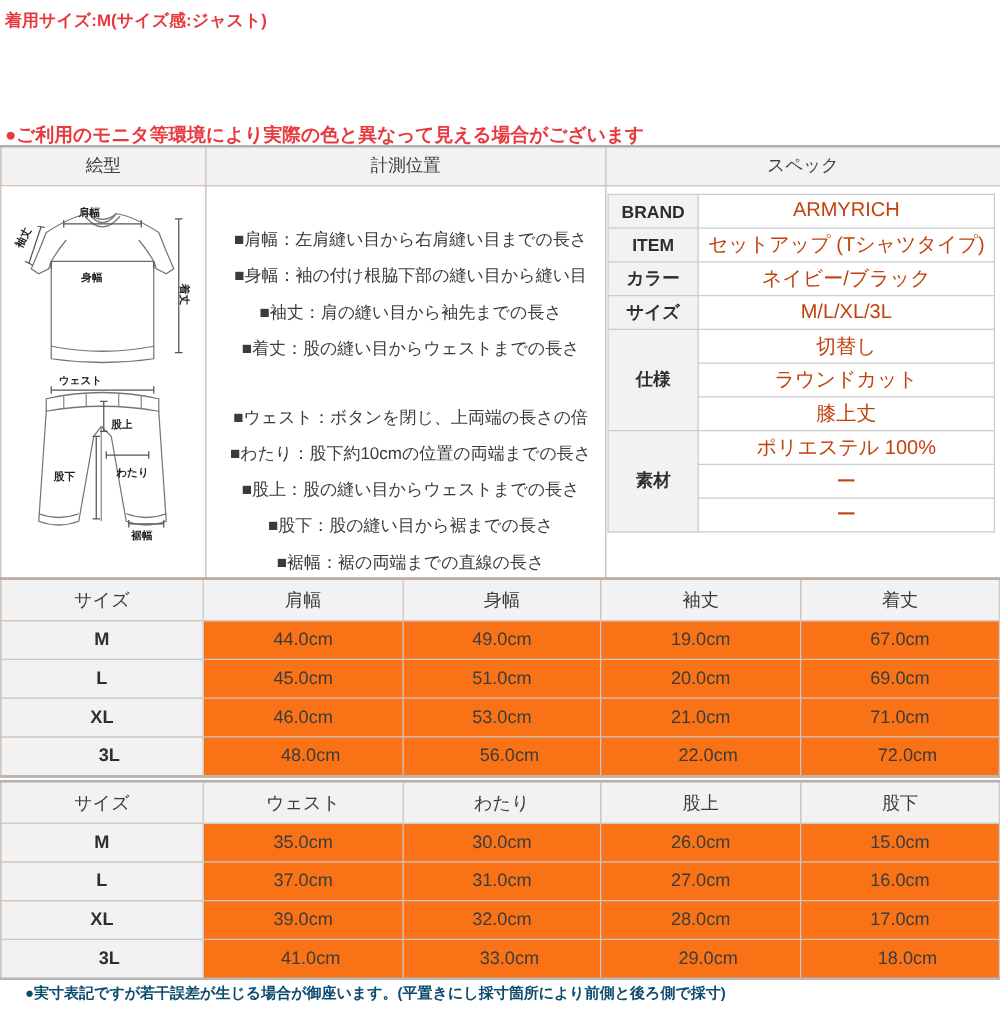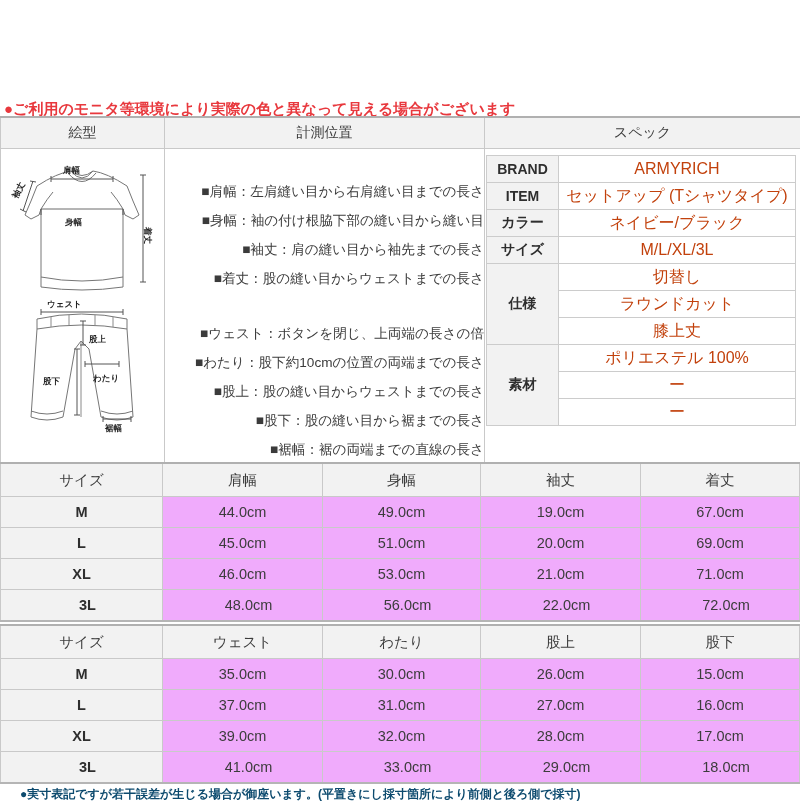--- a/index.html
+++ b/index.html
@@ -49,21 +49,21 @@
     color: #0c4a6e;
     font-weight: 600;
     white-space: nowrap;
   }
 
   
   .grid {
     position: absolute;
     border-collapse: collapse;
     table-layout: fixed;
-    background: #f0abfc;
+    background: #f97316;
   }
   .grid td, .grid th {
     border: 1px solid #c9c9c9;
     padding: 0;
     text-align: center;
     vertical-align: middle;
     font-weight: normal;
     font-size: 14px;
     color: #3c3c3c;
   }
@@ -97,21 +97,21 @@
   }
   .illus-wrap {
     position: relative;
     width: 164px;
     height: 300px;
   }
   .illus-svg { display: block; }
 
   
   .desc-list {
-    text-align: right;
+    text-align: center;
     padding: 28px 0 0 8px;
     font-size: 13.6px;
     line-height: 29px;
     color: #3b3b3b;
     white-space: nowrap;
   }
   .desc-list .gap { display: block; height: 26px; }
   .desc-item { display: block; }
 
   
@@ -150,20 +150,21 @@
     font-size: 14.5px;
     color: #2e2e2e;
   }
   .size-grid .hdr { height: 32px; }
   .size-grid tr:last-child td { border-bottom: 2px solid #b5b5b5; padding-left: 12px; }
 </style>
 </head>
 <body>
 
 <div class="notice-top">
+  <div>着用サイズ:M(サイズ感:ジャスト)</div>
 </div>
 
 <div class="notice-monitor">●ご利用のモニタ等環境により実際の色と異なって見える場合がございます</div>
 
 <table class="grid" id="main-table">
   <colgroup>
     <col style="width:164px">
       <col style="width:320px">
       <col style="width:316px">
   </colgroup>

